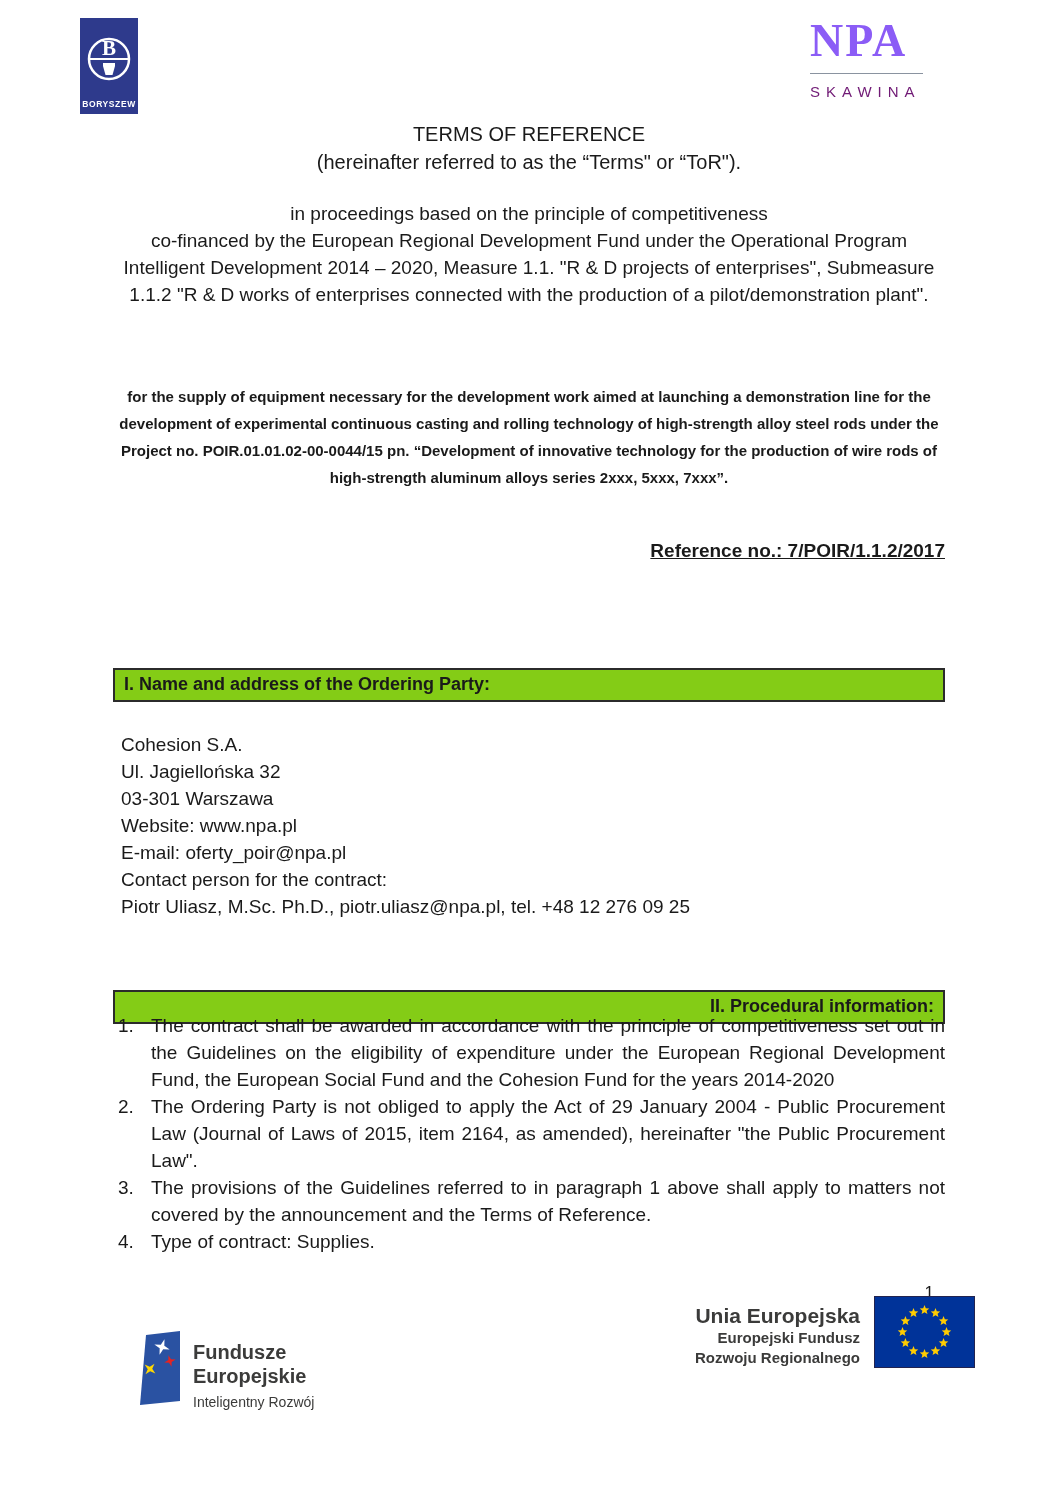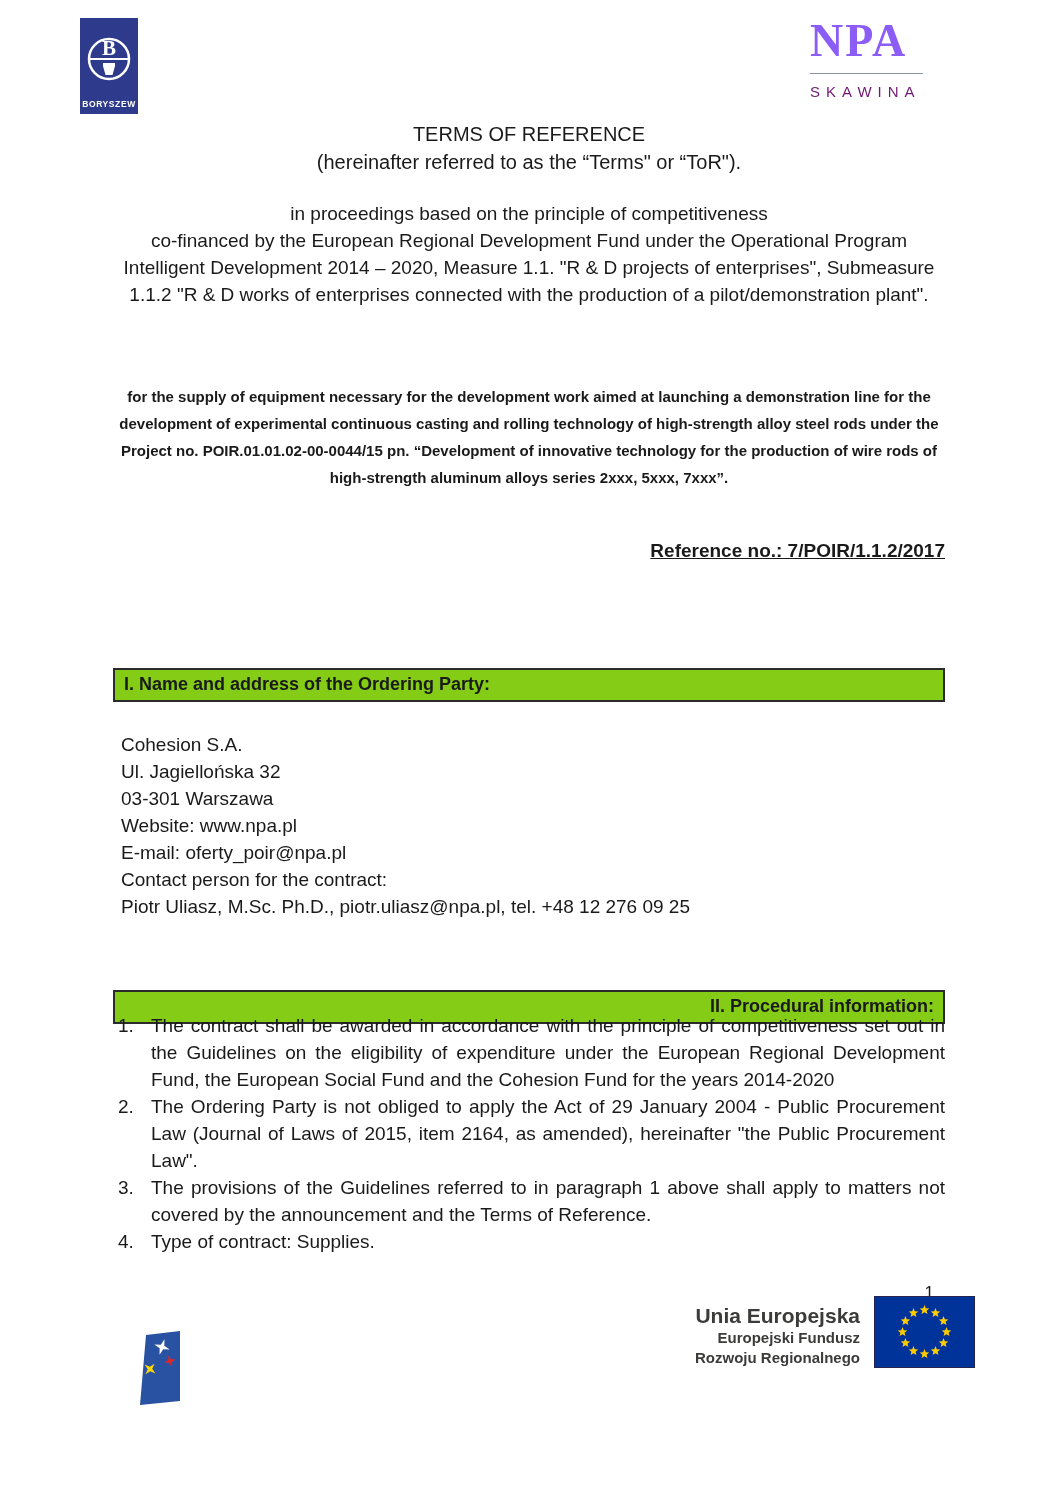--- a/index.html
+++ b/index.html
@@ -147,20 +147,25 @@
       <g transform="translate(22,16) rotate(18) scale(1.15)">
         <polygon points="0,-7 1.6,-1.6 7,0 1.6,1.6 0,7 -1.6,1.6 -7,0 -1.6,-1.6" fill="#ffffff"></polygon>
       </g>
       <g transform="translate(10,38) rotate(40)">
         <polygon points="0,-7 1.6,-1.6 7,0 1.6,1.6 0,7 -1.6,1.6 -7,0 -1.6,-1.6" fill="#ffd800"></polygon>
       </g>
       <g transform="translate(30,30) rotate(-15) scale(0.85)">
         <polygon points="0,-7 1.6,-1.6 7,0 1.6,1.6 0,7 -1.6,1.6 -7,0 -1.6,-1.6" fill="#e52421"></polygon>
       </g>
     </svg>
+    <div class="fe-text">
+      <div class="fe-line1">Fundusze</div>
+      <div class="fe-line2">Europejskie</div>
+      <div class="fe-line3">Inteligentny Rozwój</div>
+    </div>
   </div>
 
   <div class="footer-right">
     <div class="ue-text">
       <div class="ue-line1">Unia Europejska</div>
       <div class="ue-line2">Europejski Fundusz</div>
       <div class="ue-line3">Rozwoju Regionalnego</div>
     </div>
     <svg width="101" height="72" viewBox="0 0 101 72">
       <rect x="0.5" y="0.5" width="100" height="71" fill="#003399" stroke="#22234f" stroke-width="1"></rect>

